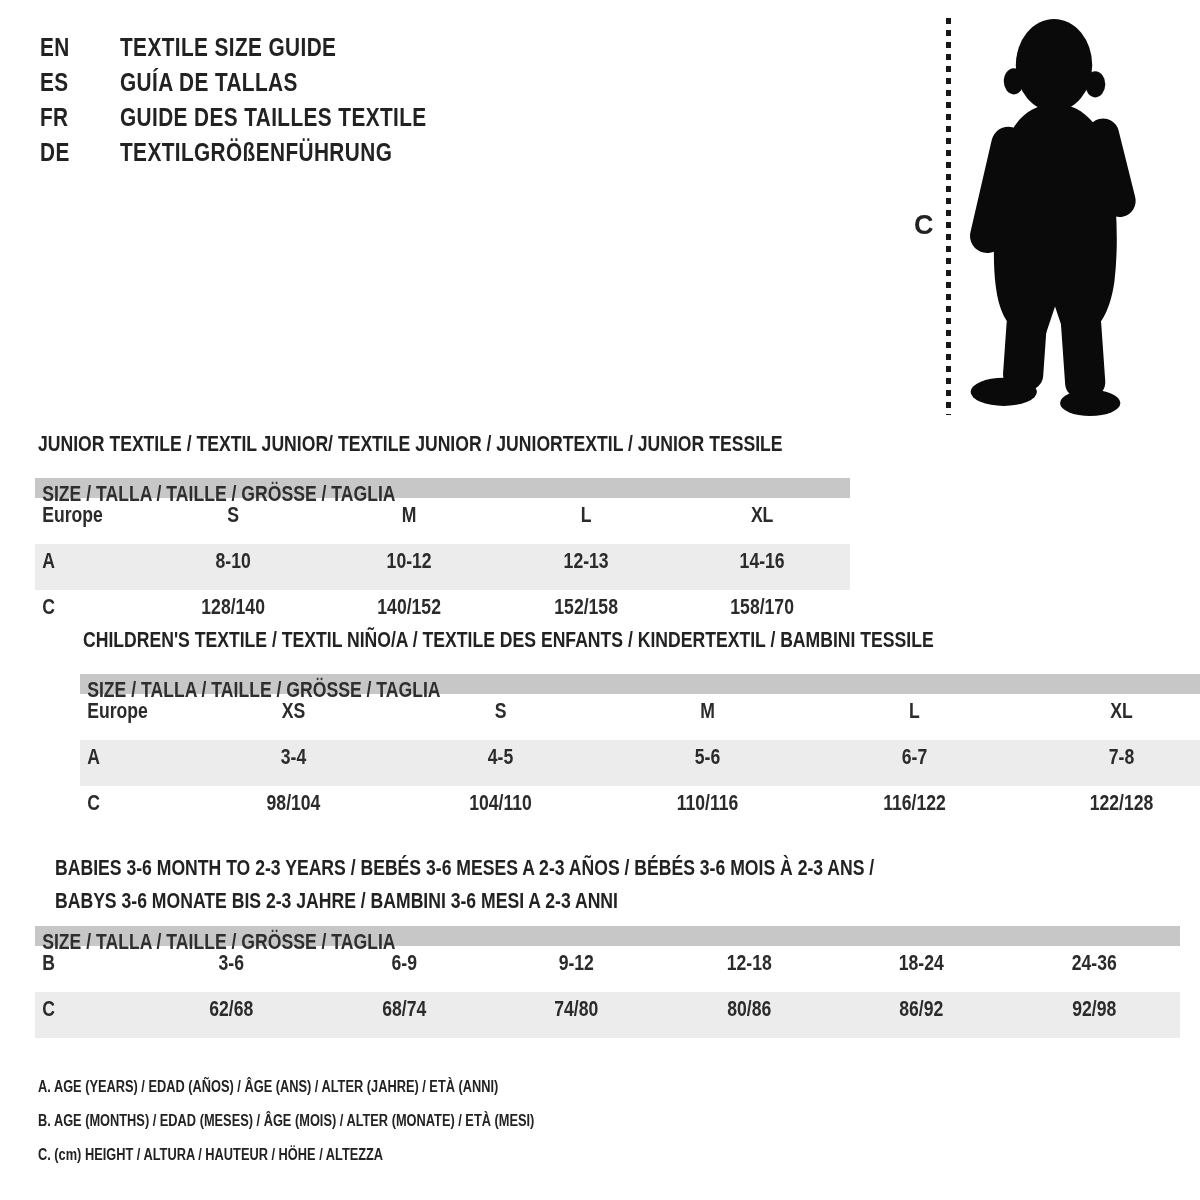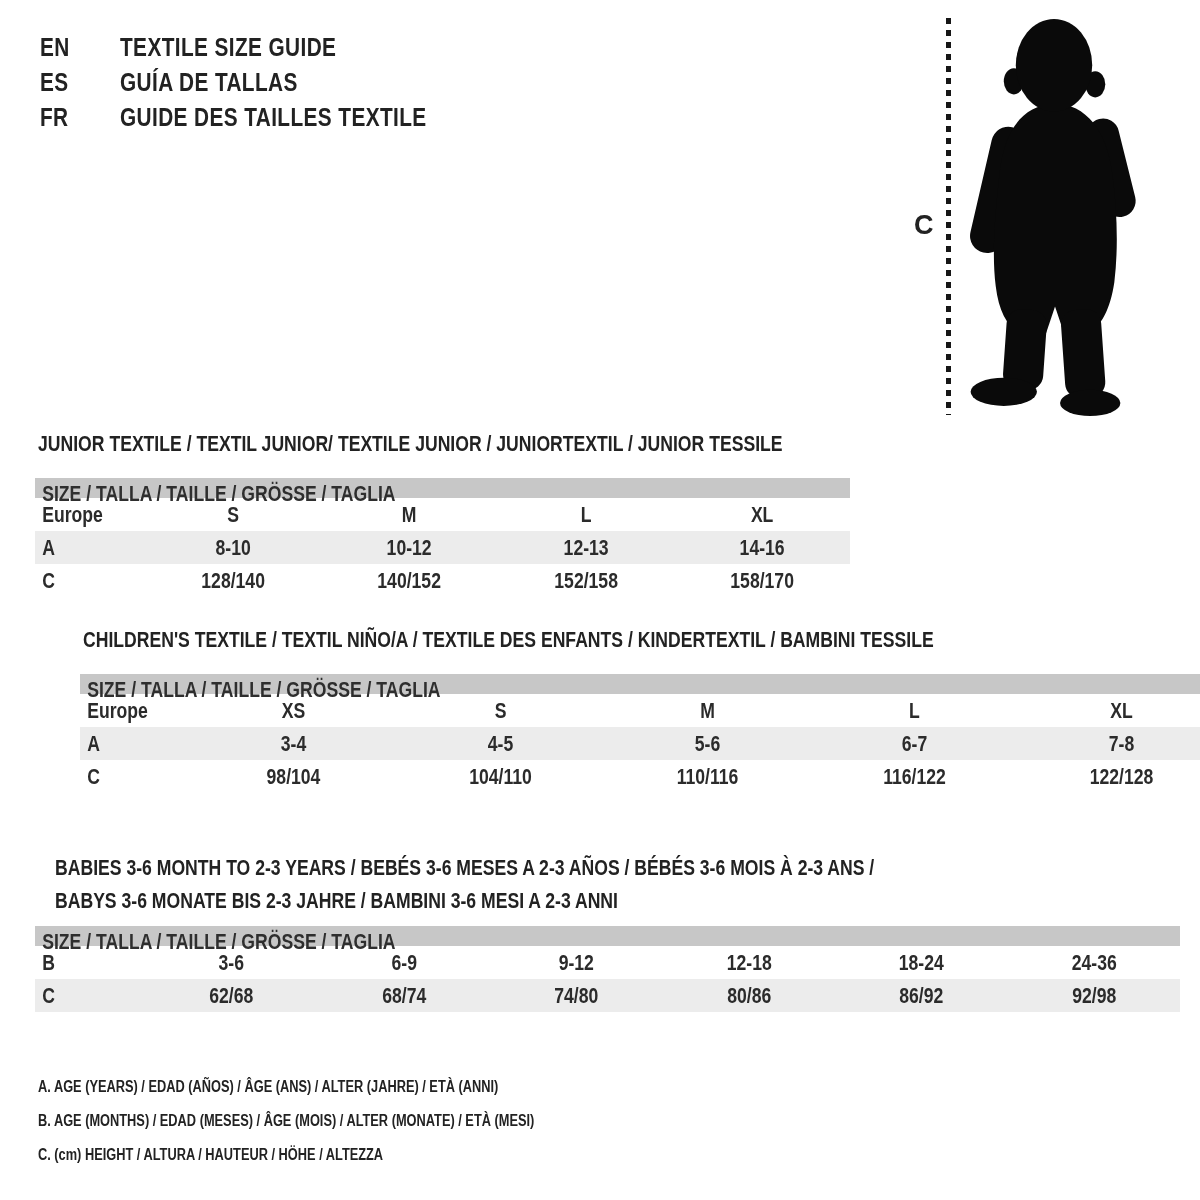--- a/index.html
+++ b/index.html
@@ -38,21 +38,21 @@
   .sec-babies .sec-title { line-height: 33px; margin-bottom: 9px; margin-left: 20px; }
   .sec-title .tline { display: block; }
 
   .size-table { width: 100%; }
   .size-header {
     height: 20px; line-height: 32px;
     background: #c7c7c7;
     font-size: 22px; color: #2e2e2e;
   }
   .size-header .cl { padding-left: 9px; }
-  .trow { display: flex; height: 33px; line-height: 33px; font-size: 22px; color: #2b2b2b; }
+  .trow { display: flex; height: 46px; line-height: 33px; font-size: 22px; color: #2b2b2b; }
   .trow.shaded { background: #ececec; }
   .tlabel { width: 110px; padding-left: 9px; }
   .tcell { flex: 1; text-align: center; }
 
   
   .legend { position: absolute; left: 38px; top: 1070px; }
   .legend-line { display: block; font-size: 16px; line-height: 34px; }
 </style>
 </head>
 <body>
@@ -64,20 +64,24 @@
       <span class="lang-code cl">EN</span>
       <span class="lang-title cl">TEXTILE SIZE GUIDE</span>
     </div>
     <div class="lang-row">
       <span class="lang-code cl">ES</span>
       <span class="lang-title cl">GUÍA DE TALLAS</span>
     </div>
     <div class="lang-row">
       <span class="lang-code cl">FR</span>
       <span class="lang-title cl">GUIDE DES TAILLES TEXTILE</span>
+    </div>
+    <div class="lang-row">
+      <span class="lang-code cl">DE</span>
+      <span class="lang-title cl">TEXTILGRÖßENFÜHRUNG</span>
     </div>
   </div>
 
   <div class="figure-line"></div>
   <div class="figure-label">C</div>
   <svg class="figure-svg" viewBox="0 0 180 405" xmlns="http://www.w3.org/2000/svg">
     <g fill="#0a0a0a">
 
       <rect x="22" y="112" width="34" height="128" rx="17" transform="rotate(13 39 176)"></rect>
       <rect x="136" y="104" width="32" height="100" rx="16" transform="rotate(-14 152 154)"></rect>

